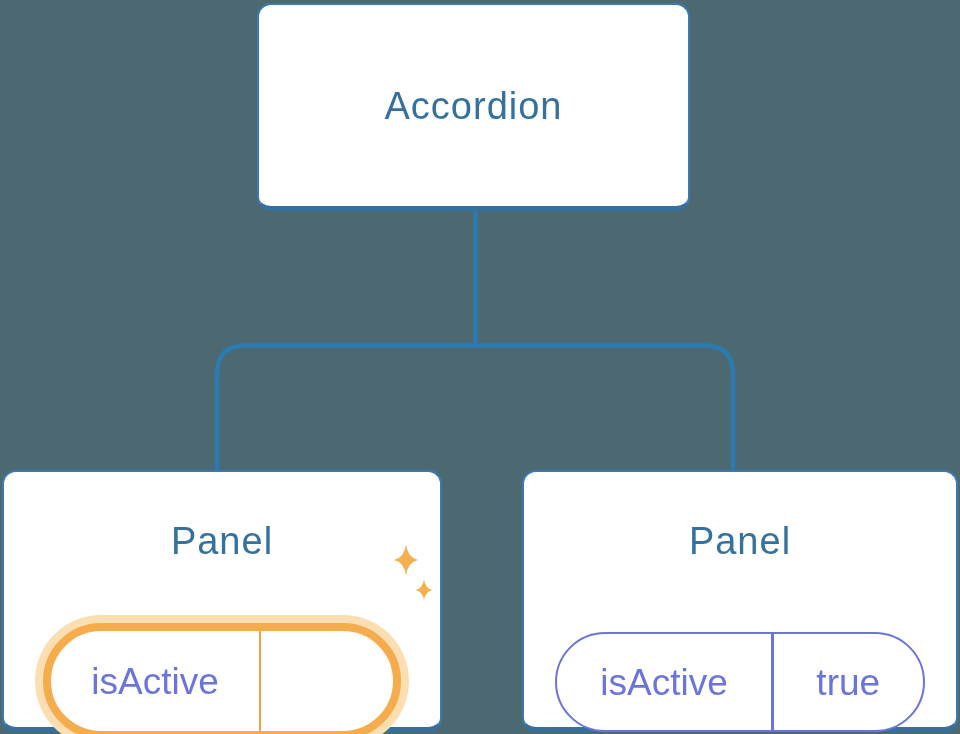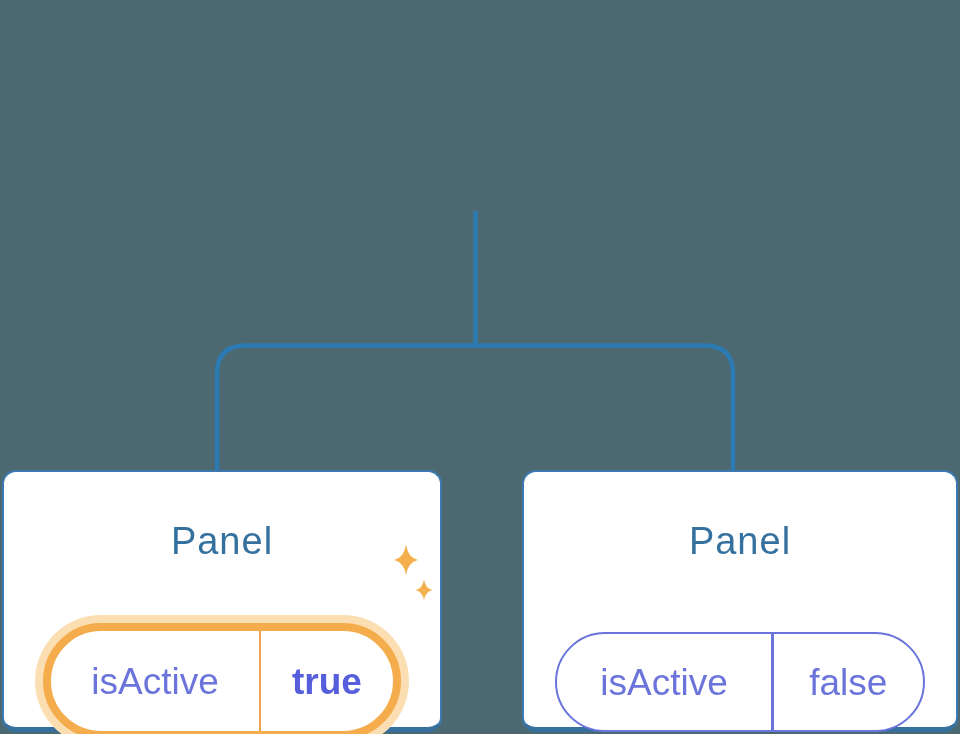--- a/index.html
+++ b/index.html
@@ -76,37 +76,39 @@
 </head>
 <body>
 
 <div id="stage">
 
   <svg class="connector-svg" width="960" height="734" viewBox="0 0 960 734">
     <path d="M475.5 211 L475.5 345.5" stroke="#2B7AB2" stroke-width="4.5" fill="none"></path>
     <path d="M217 470 L217 374 Q217 345.5 245.5 345.5 L704.5 345.5 Q733 345.5 733 374 L733 470" stroke="#2B7AB2" stroke-width="4.5" fill="none"></path>
   </svg>
 
+  <div class="node" id="accordion-node">
+    <div class="node-title">Accordion</div>
+  </div>
 
   <div class="node" id="panel-node-0">
     <div class="node-title panel-title">Panel</div>
     <div class="pill pill-active">
       <div class="pill-seg seg-key state-key">isActive</div>
       <div class="pill-divider"></div>
-      <div class="pill-seg seg-val state-val-active">true</div>
     </div>
   </div>
 
   <svg class="sparkles" width="50" height="62" viewBox="0 0 50 62">
     <path fill="#F5B04E" d="M18 3.5 Q19.8 16.7 30 19 Q19.8 21.3 18 34.5 Q16.2 21.3 6 19 Q16.2 16.7 18 3.5 Z"></path>
     <path fill="#F5B04E" d="M36 38.5 Q37.3 47.4 44.5 49 Q37.3 50.6 36 59.5 Q34.7 50.6 27.5 49 Q34.7 47.4 36 38.5 Z"></path>
   </svg>
 
   <div class="node" id="panel-node-1">
     <div class="node-title panel-title">Panel</div>
     <div class="pill pill-inactive">
       <div class="pill-seg seg-key state-key">isActive</div>
       <div class="pill-divider"></div>
-      <div class="pill-seg seg-val state-val">false</div>
+      <div class="pill-seg seg-val state-val">true</div>
     </div>
   </div>
 
 </div>
 
 </body></html>

